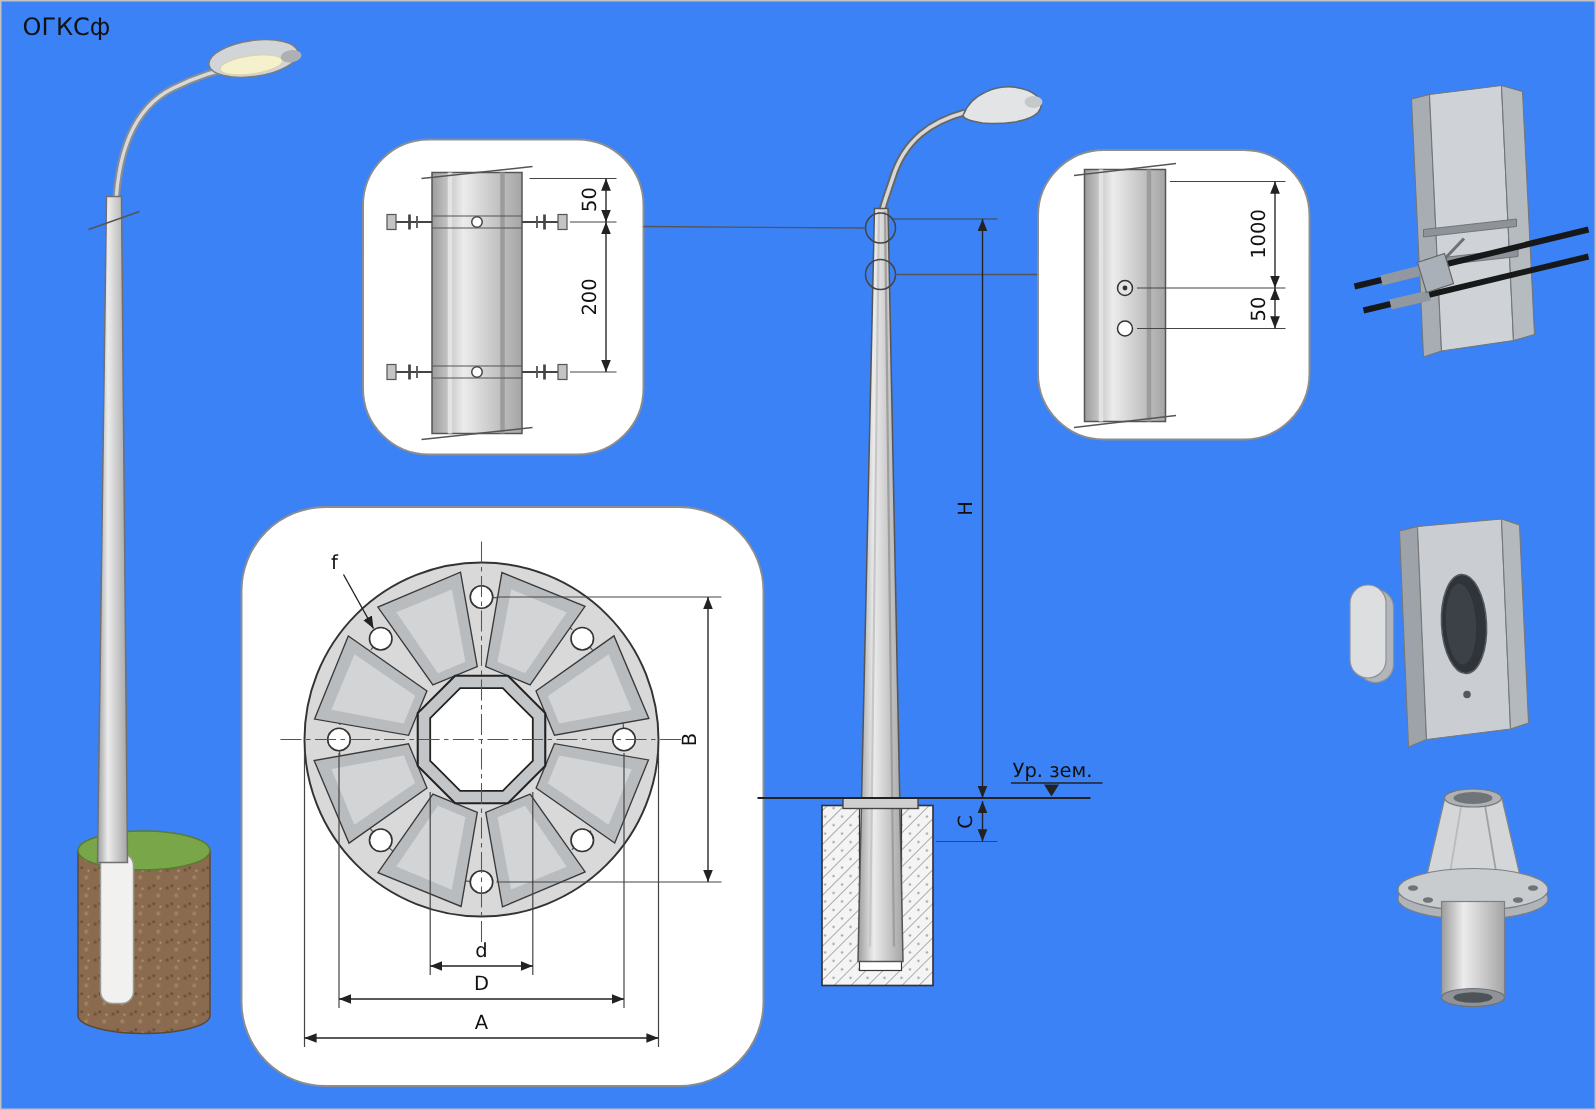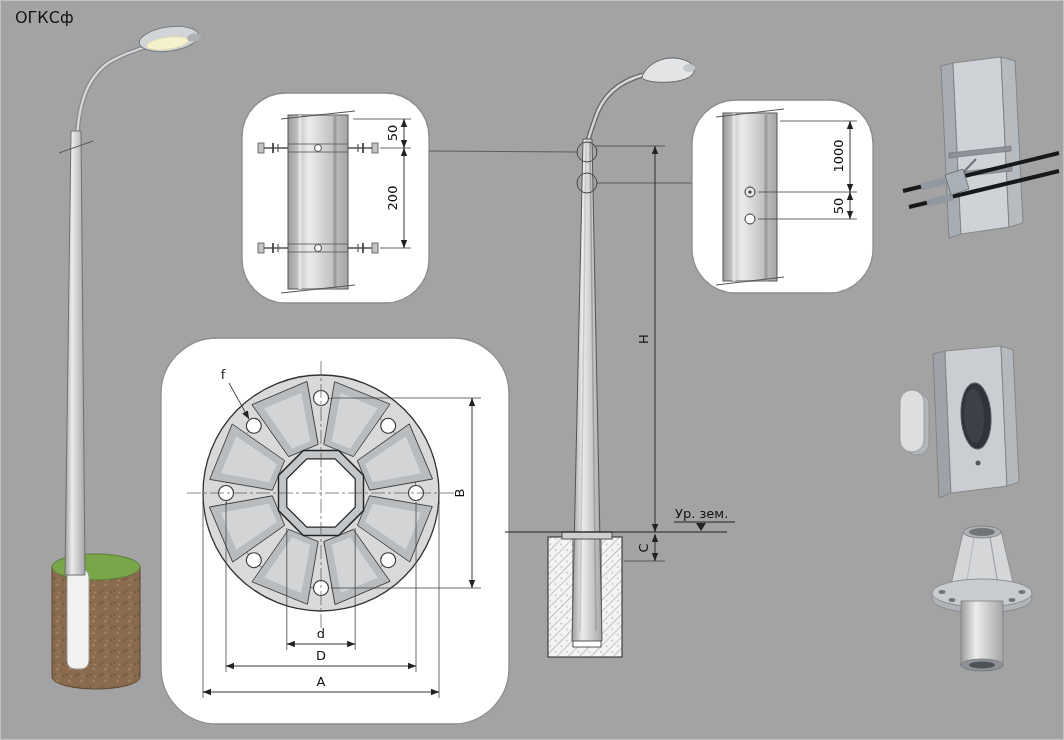--- a/index.html
+++ b/index.html
@@ -1,17 +1,17 @@
 <!DOCTYPE html>
 <html><head>
 <meta charset="utf-8">
 <style>
   html,body{margin:0;padding:0;background:#e8e8e8;}
   .canvas{
-    position:relative;width:1064px;height:740px;background:#a3a3a3;
+    position:relative;width:1064px;height:740px;background:#3b82f6;
     border:1px solid #c2c2c2;box-sizing:border-box;overflow:hidden;
     font-family:"DejaVu Sans","Liberation Sans",sans-serif;
   }
   .canvas svg{position:absolute;left:0;top:0;}
   svg text{font-family:"DejaVu Sans","Liberation Sans",sans-serif;fill:#111;}
   .dim-text{font-size:13px;}
   .title-text{font-size:16px;}
   .ground-text{font-size:13px;}
 </style>
 </head>

